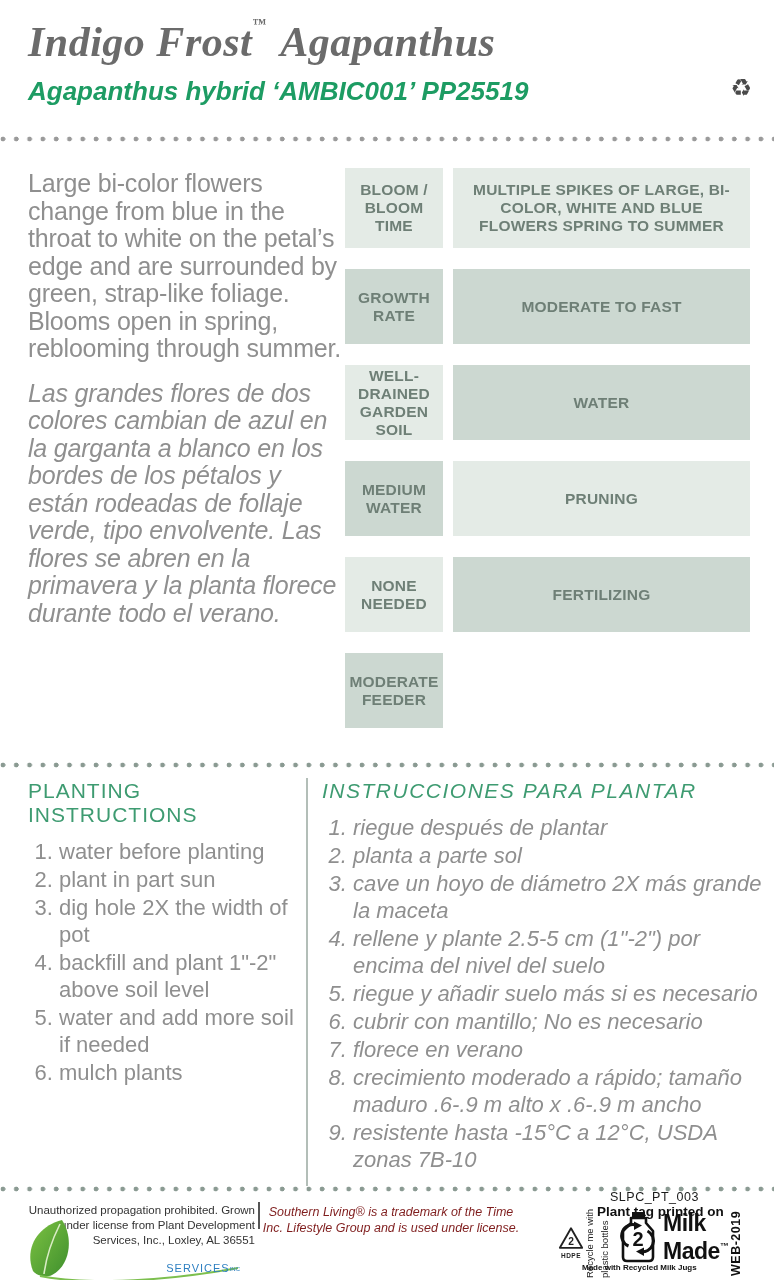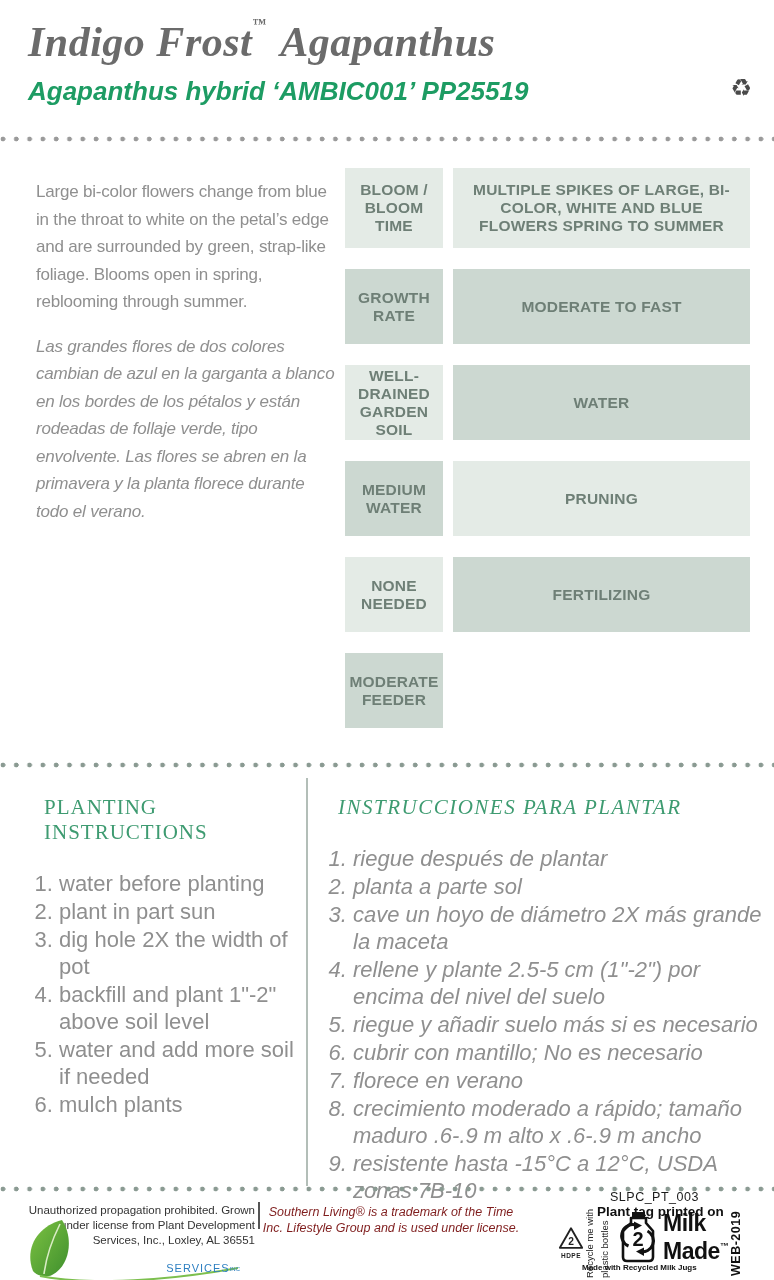--- a/index.html
+++ b/index.html
@@ -18,39 +18,39 @@
 
   
   .dots { position:absolute; left:0; width:774px; height:6px; background-repeat:repeat-x;
           background-size:13.3px 6px; }
   .dots-gray  { background-image:radial-gradient(circle at 3px 3px, #9a9a9a 2.1px, rgba(0,0,0,0) 2.7px); }
   .dots-green { background-image:radial-gradient(circle at 3px 3px, #8a9a92 2.1px, rgba(0,0,0,0) 2.7px); }
   .dots1 { top:136px; } .dots2 { top:762px; } .dots3 { top:1186px; }
 
   
   .desc { position:absolute; left:28px; top:170px; width:316px; color:#8f8f8f; }
-  .desc p { margin:8px; font-size:17px; line-height:27.5px; letter-spacing:-0.2px; }
+  .desc p { margin:0; font-size:25px; line-height:27.5px; letter-spacing:-0.2px; }
   .desc .es { margin-top:17px; font-style:italic; }
 
   
   .attr-table { position:absolute; left:345px; top:168px; width:405px;
                 display:grid; grid-template-columns:98px 297px;
                 grid-template-rows:80px repeat(5,75px); gap:21px 10px; }
   .cell { display:flex; align-items:center; justify-content:center; text-align:center;
           font-weight:bold; font-size:15.5px; line-height:18px; color:#6e7f76; letter-spacing:0.2px; }
   .cell.value { padding:0 10px; }
   .bg-light { background:#e4ebe6; }
   .bg-dark  { background:#ccd8d1; }
 
   
   .col-en { position:absolute; left:28px;  top:779px; width:276px; }
   .col-es { position:absolute; left:322px; top:779px; width:446px; font-style:italic; }
-  .inst-head { margin:16px; font-size:21px; font-weight:400; color:#3e9b71; letter-spacing:1px;font-family:Liberation Serif, serif; }
+  .inst-head { margin:0; font-size:21px; font-weight:400; color:#3e9b71; letter-spacing:1px; }
   .col-es .inst-head { letter-spacing:1.5px; }
-  .inst-list { margin:25px 0 0; padding-left:31px; font-size:22px; line-height:27px; color:#8f8f8f; }
+  .inst-list { margin:11px 0 0; padding-left:31px; font-size:22px; line-height:27px; color:#8f8f8f; }
   .inst-list li { margin-bottom:1px; }
   .vdiv { position:absolute; left:306px; top:778px; width:2px; height:408px; background:#b3beb8; }
 
   
   .legal { position:absolute; left:25px; top:1203px; width:230px; text-align:right;
            font-size:11.5px; line-height:15px; color:#333; }
   .pds-svg { position:absolute; left:22px; top:1216px; }
   .pds-name { position:absolute; left:80px; top:1240px; font-size:20px; font-weight:500;
               color:#2d7fc1; letter-spacing:0.3px; white-space:nowrap; }
   .pds-sub  { position:absolute; left:160px; top:1262px; width:80px; text-align:right;

